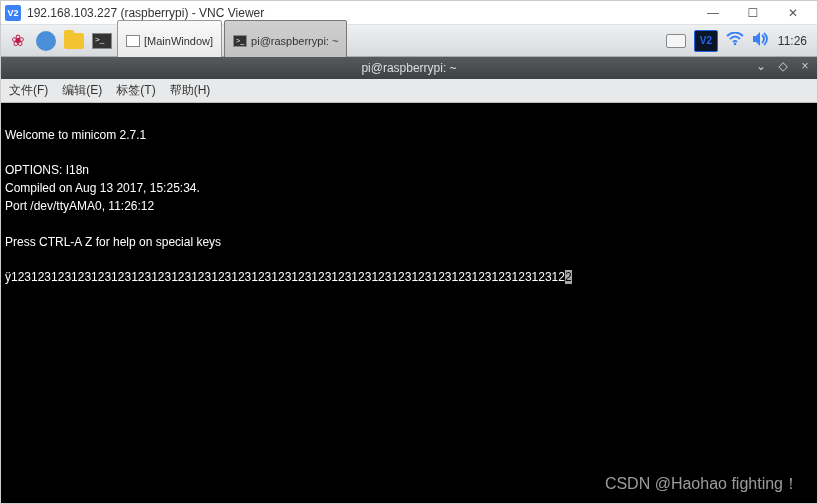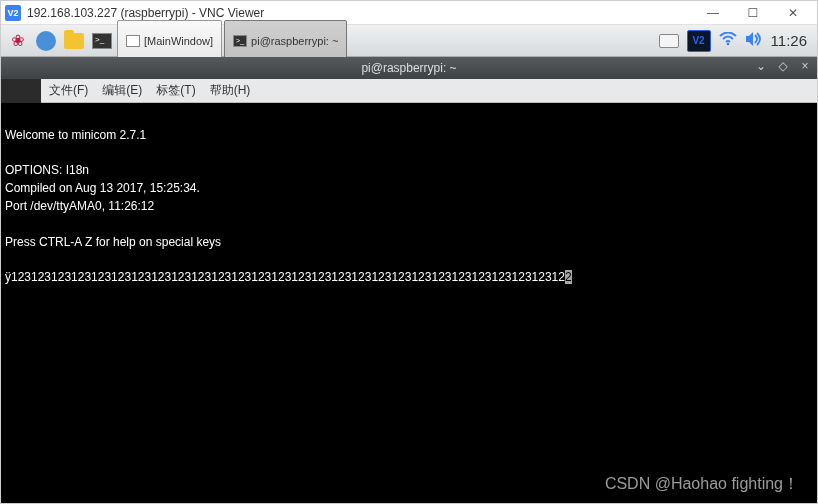--- a/index.html
+++ b/index.html
@@ -22,30 +22,30 @@
 .term-icon:after { content:'>_'; color:#fff; font-size:8px; position:absolute; top:1px; left:2px; }
 .task-item { height:42px; padding:0 8px; display:flex; align-items:center; gap:4px; border:1px solid #999; background:linear-gradient(#f9f9f9,#e8e8e8); border-radius:2px; font-size:11px; color:#333; }
 .task-item.active { background:linear-gradient(#d0d0d0,#c0c0c0); border-color:#777; }
 .task-item .term-mini { background:#333; width:14px; height:12px; border:1px solid #888; font-size:7px; color:#fff; display:inline-flex; align-items:center; justify-content:center; }
 .task-item .win-mini { background:#fff; border:1px solid #888; width:14px; height:12px; }
 .spacer { flex:1; }
 .tray { display:flex; align-items:center; gap:8px; padding-right:6px; }
 .vnc-tray { width:24px; height:22px; background:#0a1628; border:1px solid #2563eb; color:#2563eb; font-size:10px; font-weight:bold; display:flex; align-items:center; justify-content:center; border-radius:2px; }
 .wifi { color:#3b82f6; font-size:16px; }
 .vol { color:#3b82f6; font-size:16px; }
-.clock { font-size:15px; color:#333;text-align:center; }
+.clock { font-size:12px; color:#333;text-align:center; }
 .kbd-icon { width:20px; height:14px; border:1px solid #888; border-radius:2px; background:#f5f5f5; }
 
 
 .desktop-area { position:absolute; top:56px; left:0; right:0; bottom:0; background:#2b2b2b; }
 .term-window { position:absolute; top:0; left:0; right:0; bottom:0; background:#2b2b2b; display:flex; flex-direction:column; }
 .term-titlebar { height:22px; background:linear-gradient(#565a5c,#3e4244); display:flex; align-items:center; justify-content:center; position:relative; font-size:12px; color:#ddd; }
 .term-titlebar .tctrls { position:absolute; right:4px; top:2px; display:flex; gap:6px; color:#ccc; font-size:12px; }
 .term-titlebar .tctrls span { width:16px; text-align:center; cursor:pointer; }
-.term-menubar { height:24px; background:#e8e9ea; display:flex; align-items:center; gap:14px; padding:0 8px; font-size:12px; color:#333; border-bottom:1px solid #bbb;margin-left:40px; }
+.term-menubar { height:24px; background:#e8e9ea; display:flex; align-items:center; gap:14px; padding:0 8px; font-size:12px; color:#333; border-bottom:1px solid #bbb; }
 .term-menubar span { cursor:pointer; }
 .term-body { flex:1; background:#000; color:#fff; font-family:'Courier New',monospace; font-size:12px; line-height:1.4; padding:6px 4px; white-space:pre; overflow:hidden; position:relative; }
 .term-body .cursor { background:#a8a8a8; color:#000; }
 
 .watermark { position:absolute; right:18px; bottom:8px; color:rgba(220,220,220,0.7); font-size:16px; font-family:Arial; pointer-events:none; }
 </style>
 </head>
 <body>
 
 <div class="titlebar">

